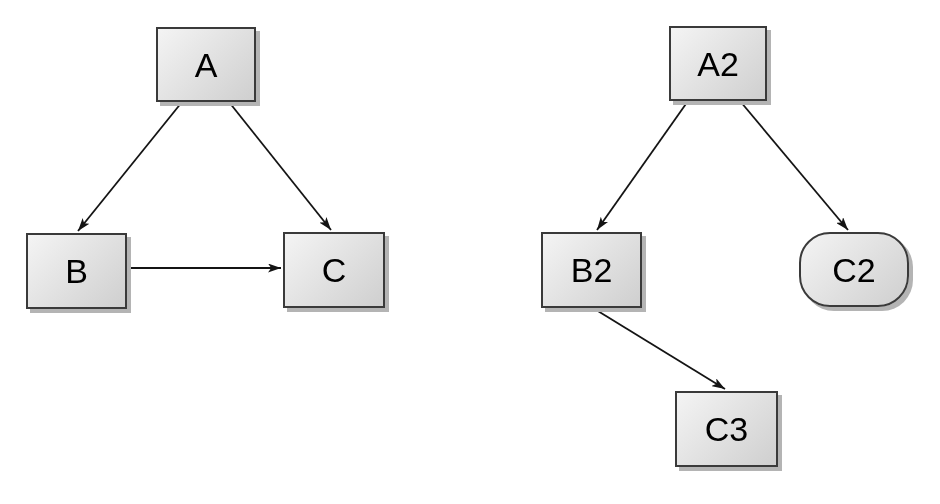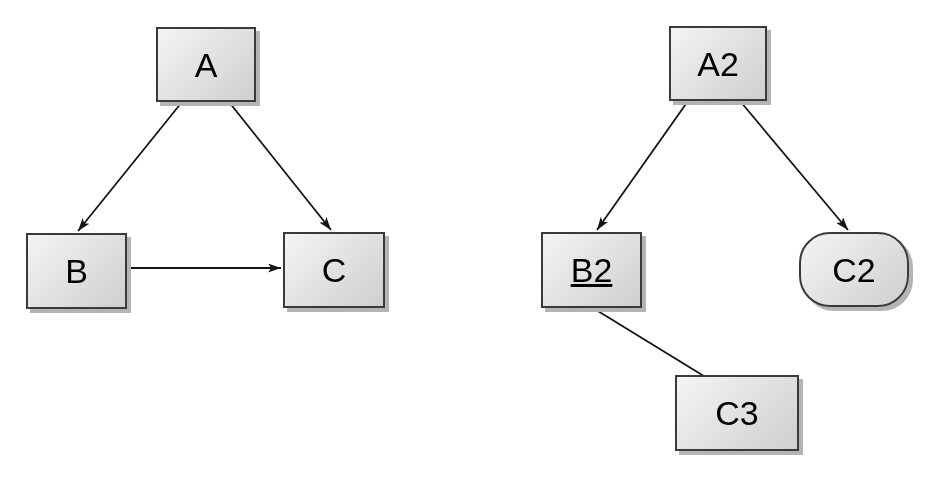--- a/index.html
+++ b/index.html
@@ -73,22 +73,22 @@
     </div>
     <div class="node" style="left: 26px; top: 233px; width: 101px; height: 76px;">
       <span class="node-label">B</span>
     </div>
     <div class="node" style="left: 283px; top: 232px; width: 102px; height: 76px;">
       <span class="node-label">C</span>
     </div>
     <div class="node" style="left: 669px; top: 26px; width: 98px; height: 75px;">
       <span class="node-label">A2</span>
     </div>
-    <div class="node" style="left: 541px; top: 232px; width: 101px; height: 76px; text-decoration: underline;">
+    <div class="node" style="left: 541px; top: 232px; width: 101px; height: 76px;">
       <span class="node-label">B2</span>
     </div>
     <div class="node" style="left: 799px; top: 232px; width: 110px; height: 75px; border-radius: 31px;">
       <span class="node-label">C2</span>
     </div>
-    <div class="node" style="left: 675px; top: 375px; width: 124px; height: 76px;">
+    <div class="node" style="left: 675px; top: 391px; width: 103px; height: 76px;">
       <span class="node-label">C3</span>
     </div>
   </div>
 
 </body></html>

